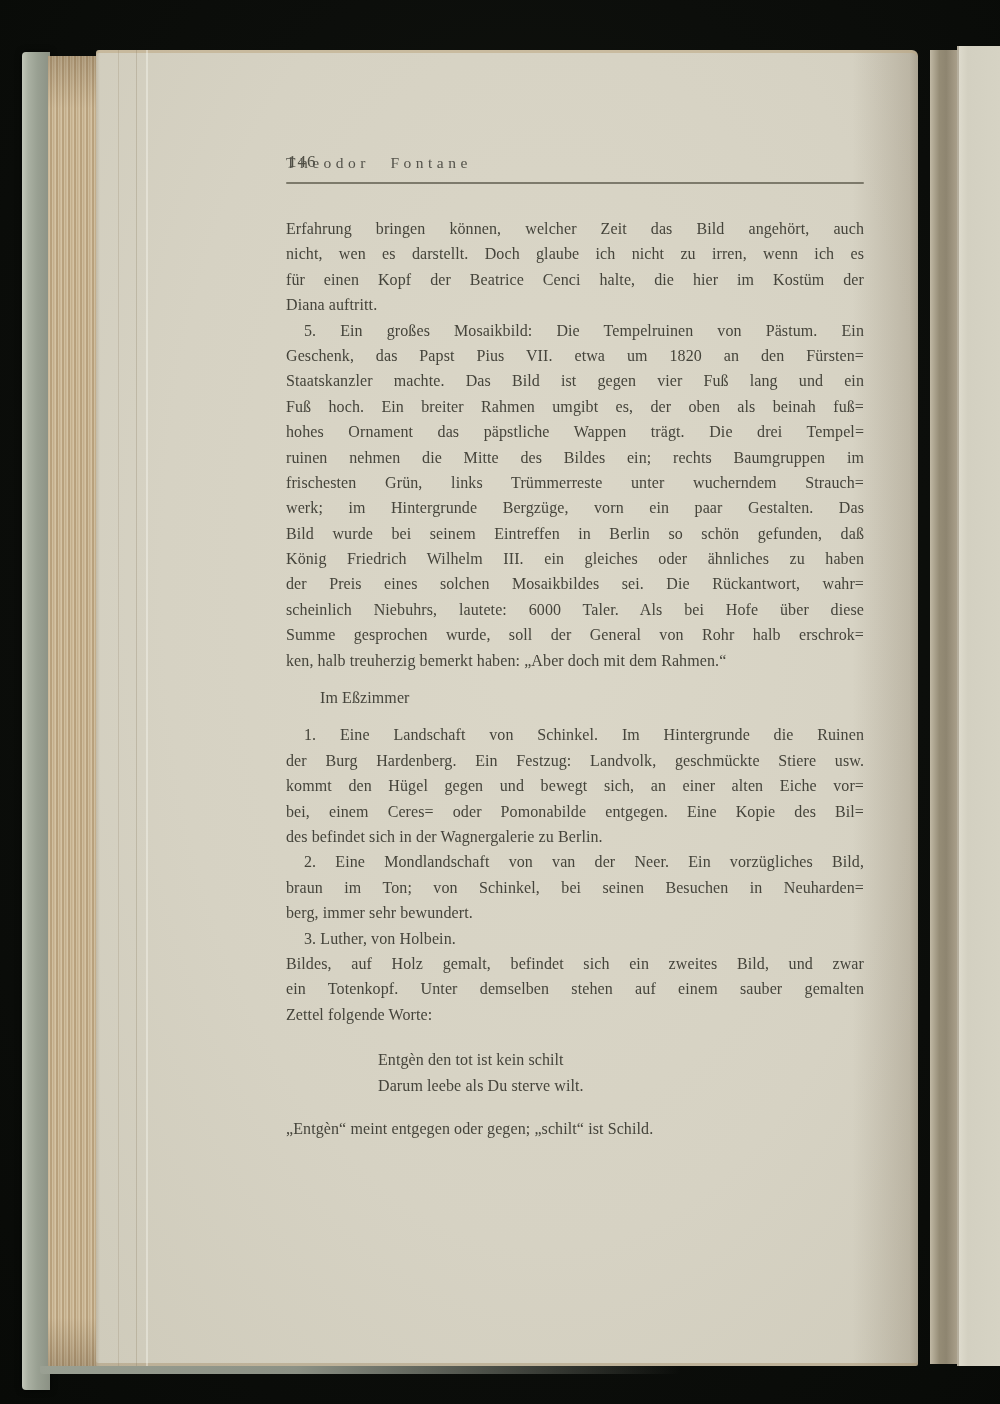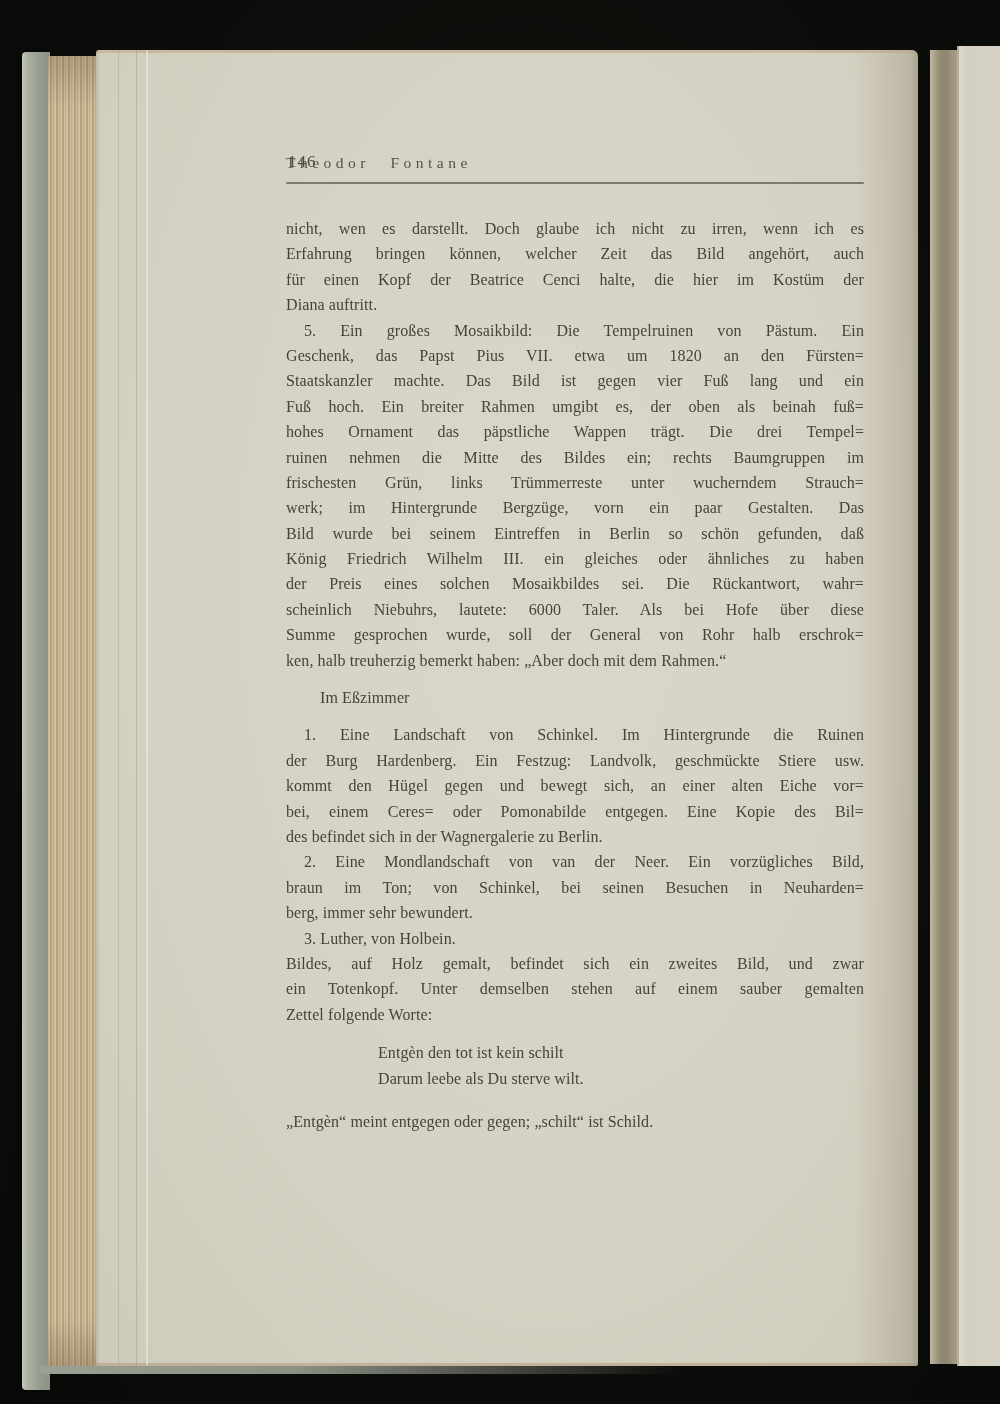--- a/index.html
+++ b/index.html
@@ -64,21 +64,21 @@
   .header-rule{height:2px;margin-top:2px;background:rgba(95,92,78,.75);border-radius:1px;}
   .text-body{margin-top:32px;}
   .line,.heading,.pline,.note{
     font-size:16px;line-height:25.4px;height:25.4px;
     letter-spacing:.1px;color:#45443b;
   }
   .line{text-align:justify;text-align-last:justify;overflow:visible;}
   .line.last{text-align-last:left;}
   .line.ind{text-indent:18px;}
   .heading{margin:12px 0 12px 34px;}
-  .poem{margin-top:13px;margin-left:92px;}
+  .poem{margin-top:20px;margin-left:92px;}
   .note{margin-top:18px;}
 </style>
 </head>
 <body>
 
 <div class="backdrop"></div>
 
 <div class="cover-spine"></div>
 <div class="edge-stack"></div>
 
@@ -89,22 +89,22 @@
 
   <div class="content">
     <div class="header-row">
       <span class="page-number">146</span>
       <span class="running-title">Theodor Fontane</span>
     </div>
     <div class="header-rule"></div>
 
     <div class="text-body">
         <div class="para">
+          <div class="line">Erfahrung bringen können, welcher Zeit das Bild angehört, auch</div>
           <div class="line">nicht, wen es darstellt. Doch glaube ich nicht zu irren, wenn ich es</div>
-          <div class="line">Erfahrung bringen können, welcher Zeit das Bild angehört, auch</div>
           <div class="line">für einen Kopf der Beatrice Cenci halte, die hier im Kostüm der</div>
           <div class="line last">Diana auftritt.</div>
         </div>
         <div class="para">
           <div class="line ind">5. Ein großes Mosaikbild: Die Tempelruinen von Pästum. Ein</div>
           <div class="line">Geschenk, das Papst Pius VII. etwa um 1820 an den Fürsten=</div>
           <div class="line">Staatskanzler machte. Das Bild ist gegen vier Fuß lang und ein</div>
           <div class="line">Fuß hoch. Ein breiter Rahmen umgibt es, der oben als beinah fuß=</div>
           <div class="line">hohes Ornament das päpstliche Wappen trägt. Die drei Tempel=</div>
           <div class="line">ruinen nehmen die Mitte des Bildes ein; rechts Baumgruppen im</div>

